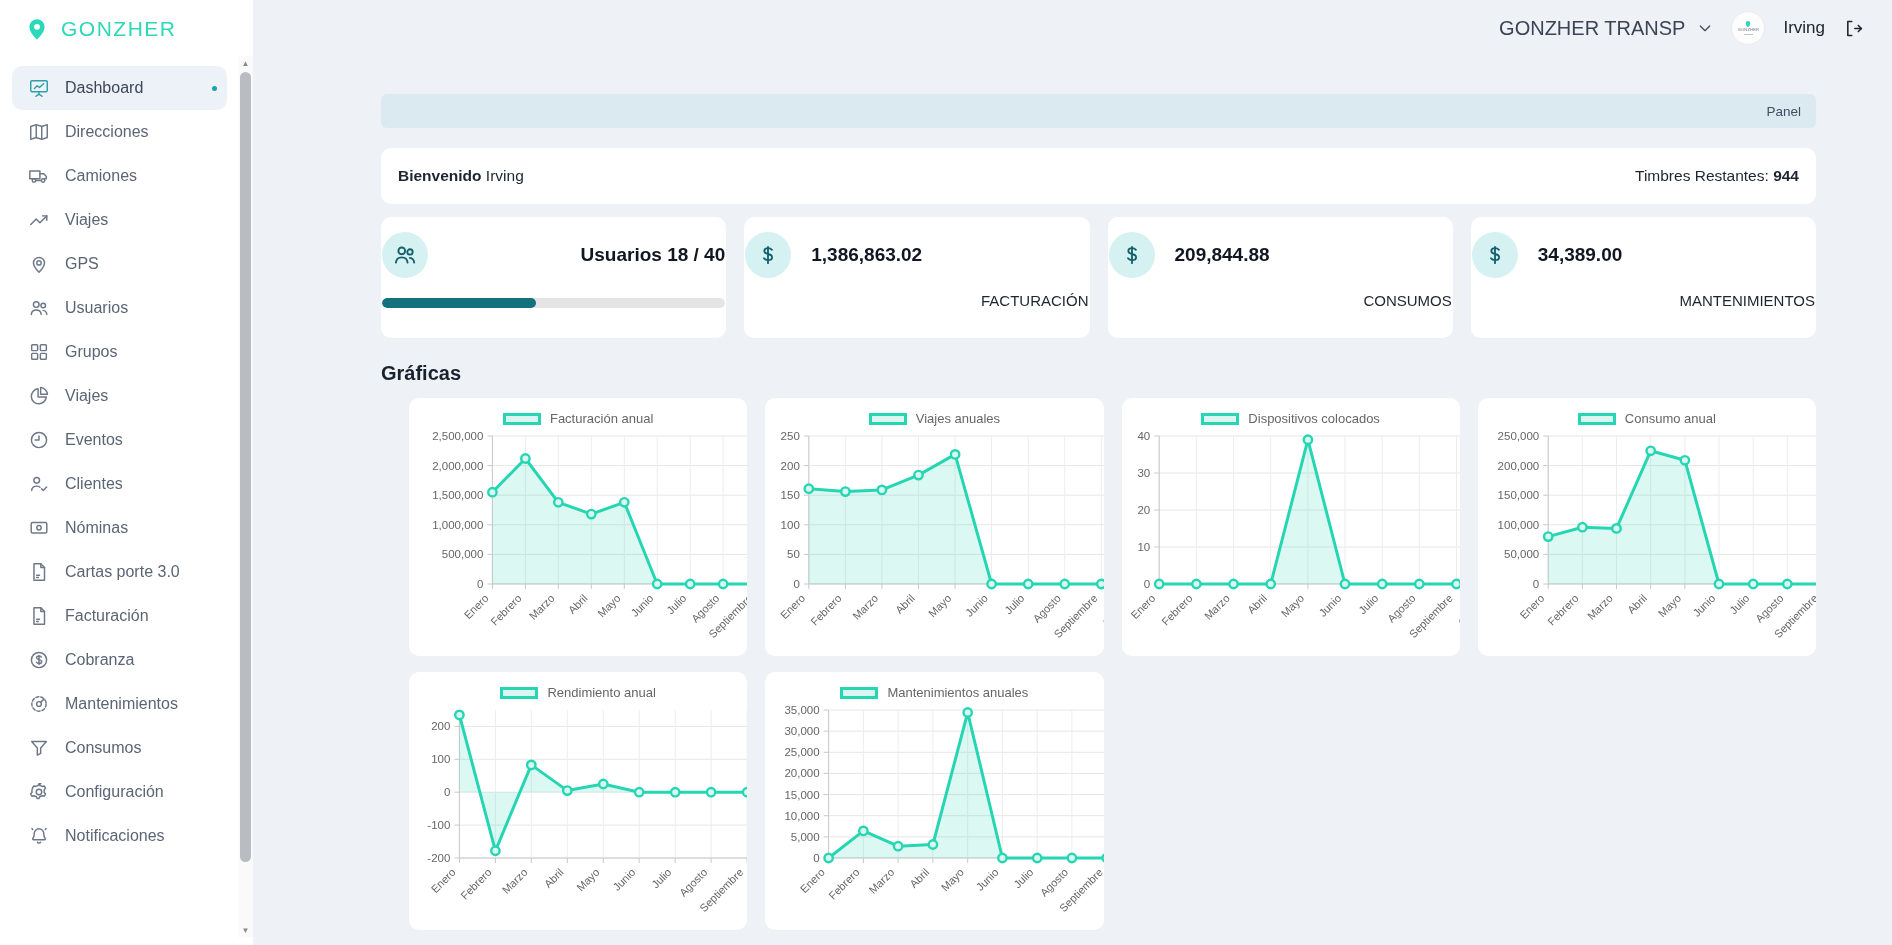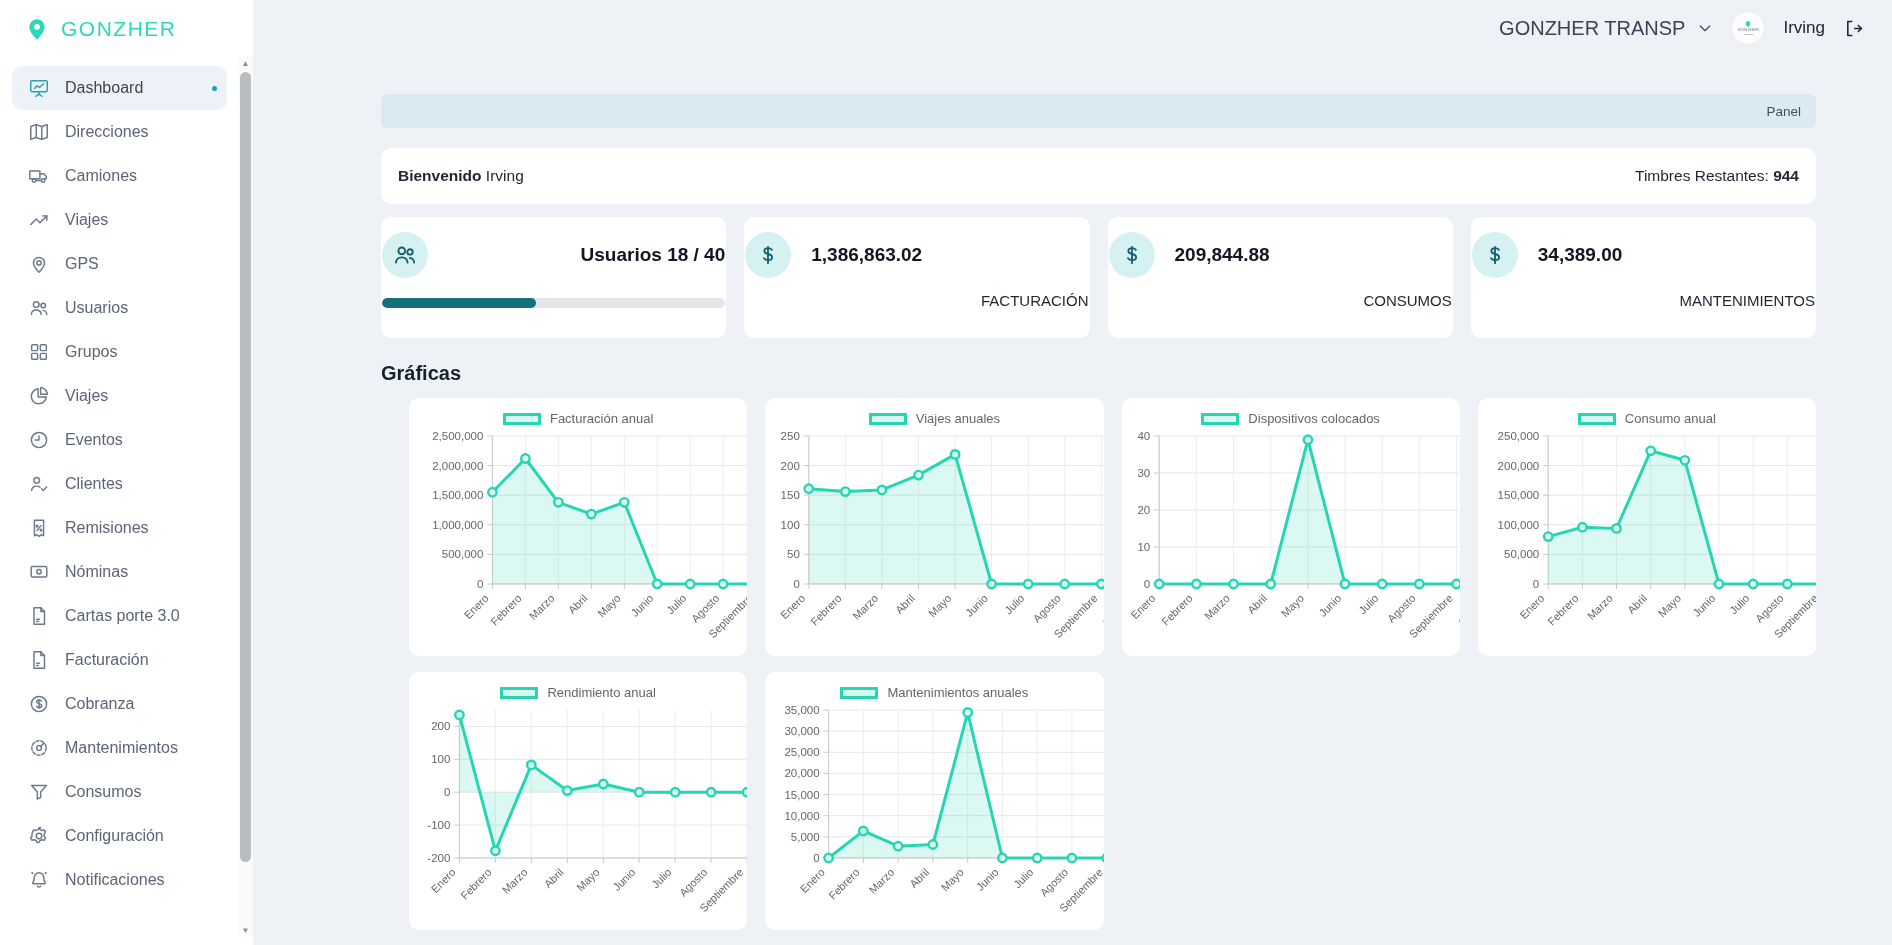--- a/index.html
+++ b/index.html
@@ -198,31 +198,20 @@
         </div>
         <div class="menu-item">
           <span class="mi-icon">
             <svg viewBox="0 0 24 24" fill="none" stroke="currentColor" stroke-width="1.6" stroke-linecap="round" stroke-linejoin="round">
               <circle cx="9.5" cy="8" r="3.1"></circle>
               <path d="M4 19c.3-2.9 2.6-4.7 5.5-4.7 1.4 0 2.7.4 3.6 1.2"></path>
               <path d="M14.8 17.2l1.9 1.9 3.6-3.8"></path>
             </svg>
           </span>
           <span class="mi-label">Clientes</span>
-        </div>
-        <div class="menu-item">
-          <span class="mi-icon">
-            <svg viewBox="0 0 24 24" fill="none" stroke="currentColor" stroke-width="1.6" stroke-linecap="round" stroke-linejoin="round">
-              <path d="M7 3.5h10v17l-2-1.3-3 1.8-3-1.8-2 1.3v-17z"></path>
-              <path d="M9.8 14.6l4.4-5.2"></path>
-              <circle cx="9.9" cy="9.9" r="0.9"></circle>
-              <circle cx="14.1" cy="14.3" r="0.9"></circle>
-            </svg>
-          </span>
-          <span class="mi-label">Remisiones</span>
         </div>
         <div class="menu-item">
           <span class="mi-icon">
             <svg viewBox="0 0 24 24" fill="none" stroke="currentColor" stroke-width="1.6" stroke-linecap="round" stroke-linejoin="round">
               <rect x="3.5" y="6" width="17" height="11.5" rx="1.5"></rect>
               <circle cx="12" cy="11.7" r="2.4"></circle>
             </svg>
           </span>
           <span class="mi-label">Nóminas</span>
         </div>

